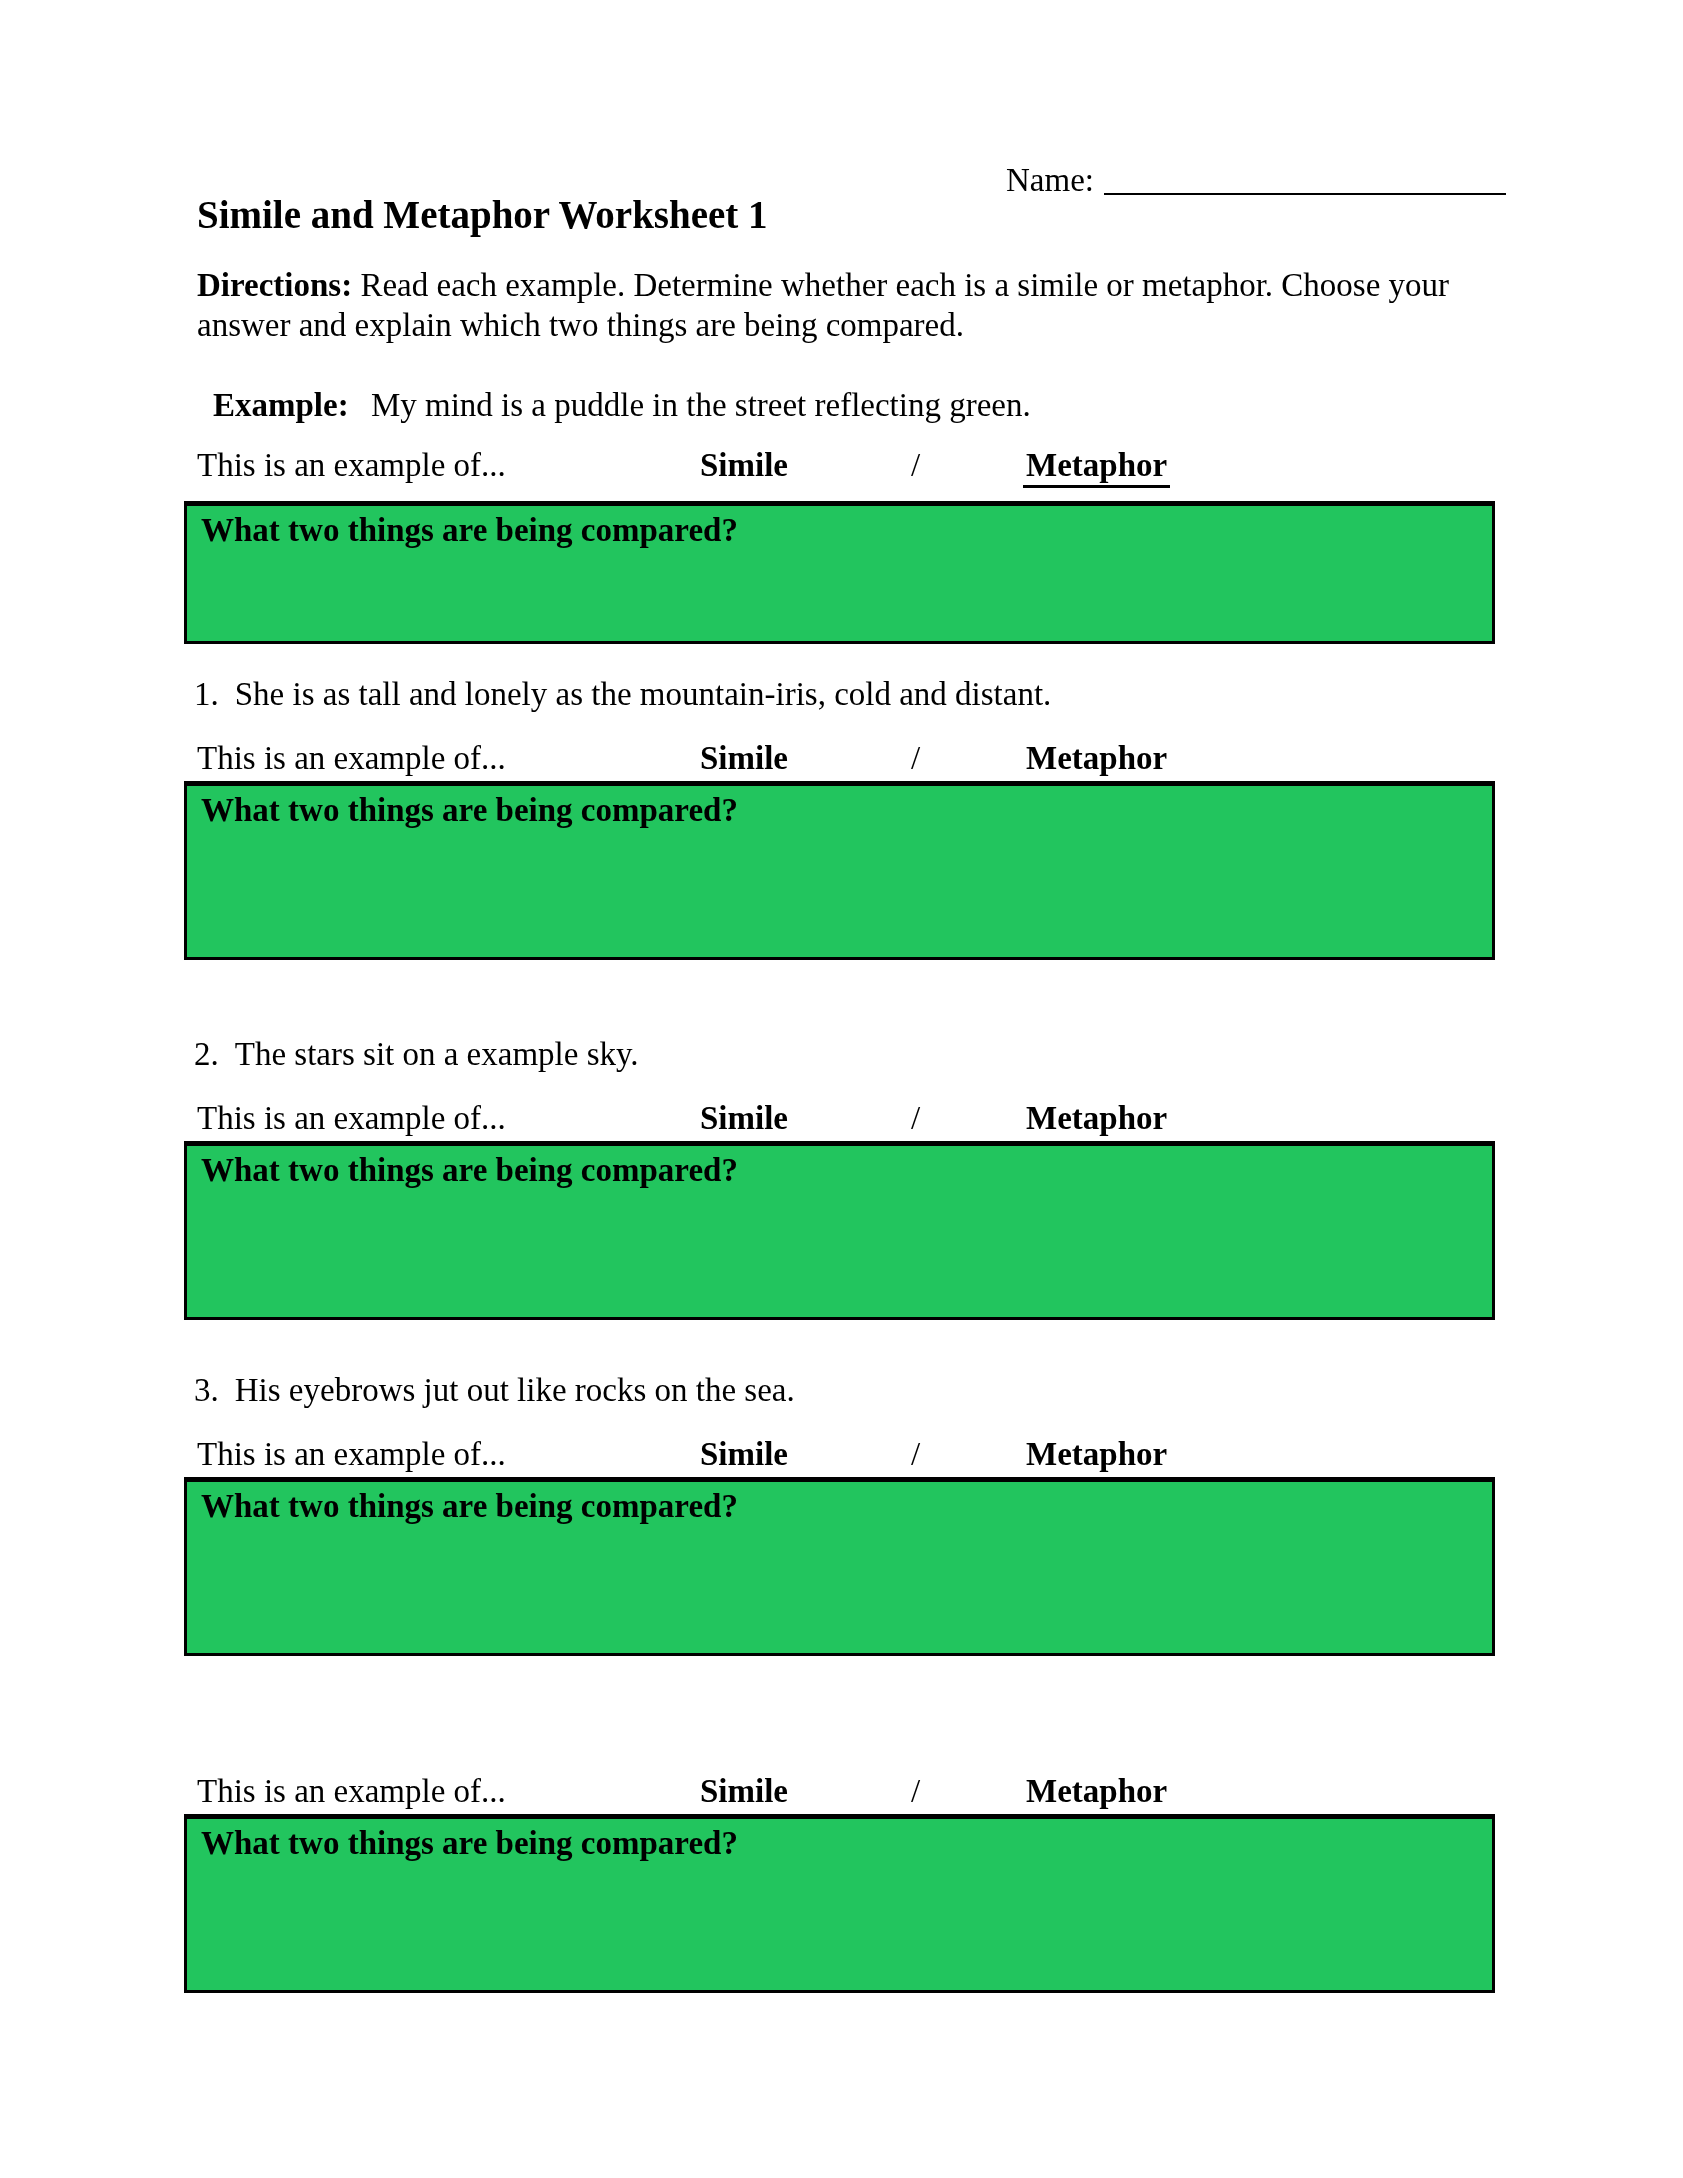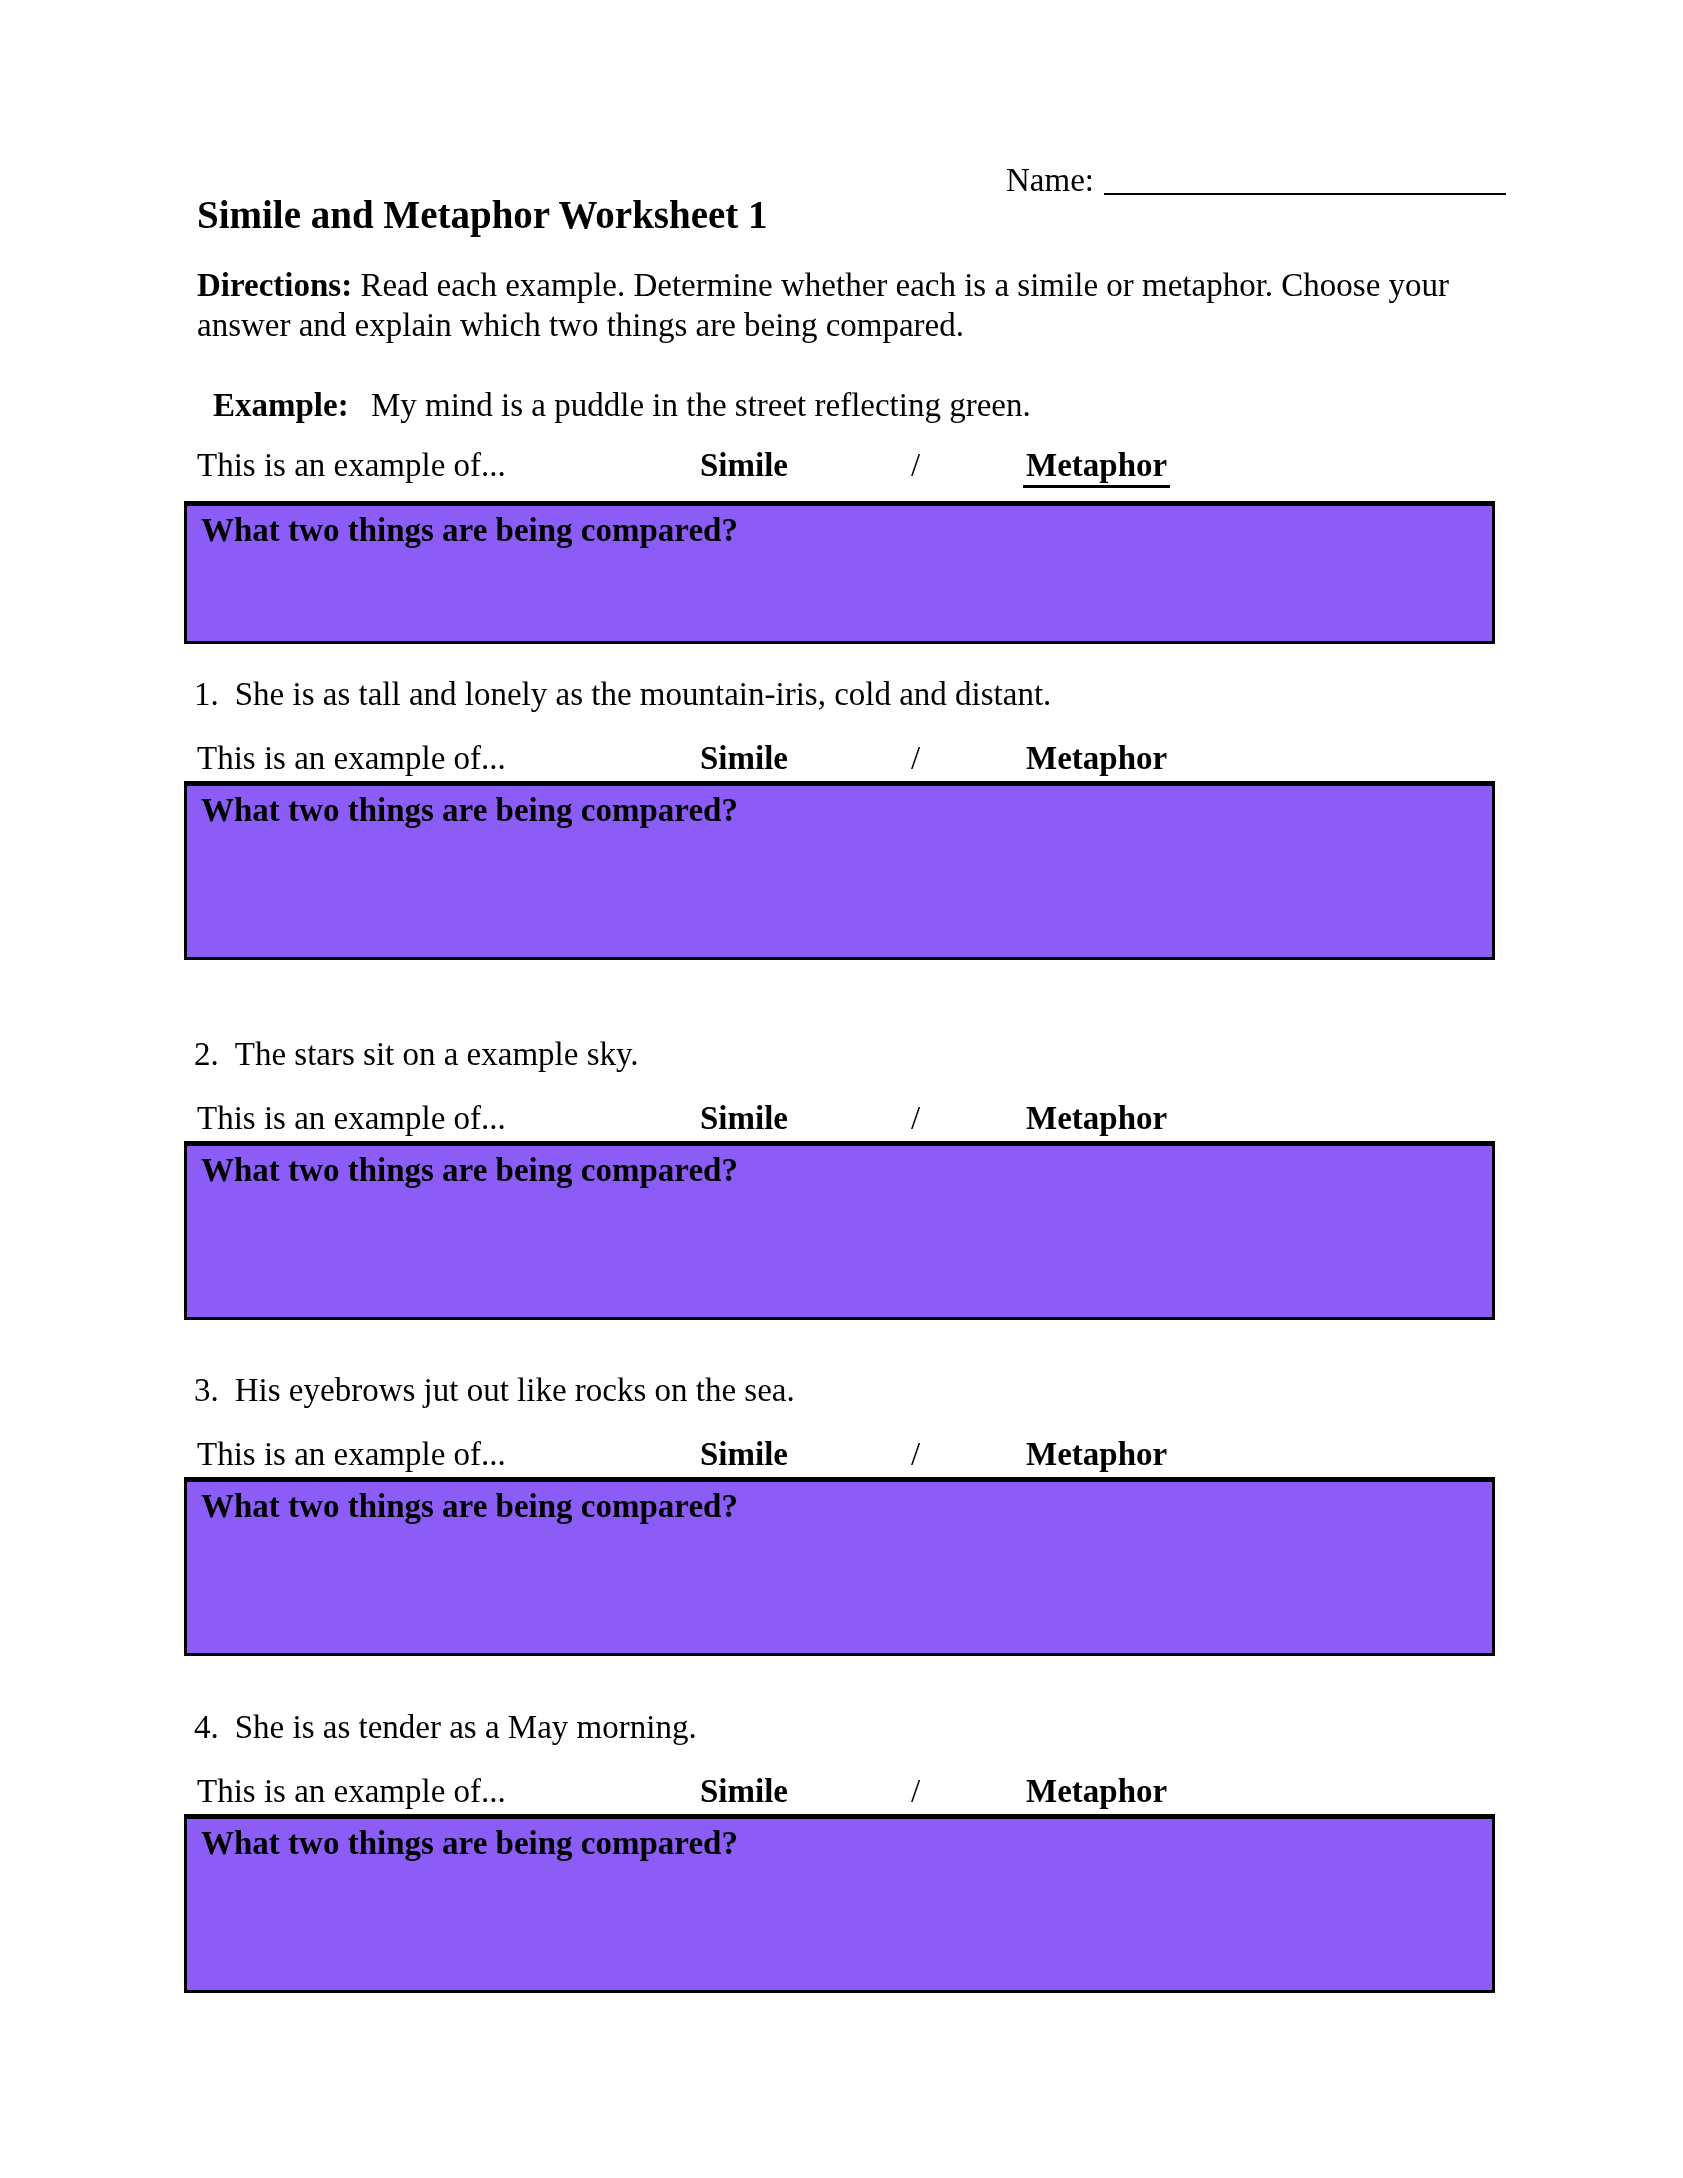--- a/index.html
+++ b/index.html
@@ -34,21 +34,21 @@
   .p-prompt   { left:197px; }
   .p-simile   { left:700px; font-weight:bold; }
   .p-slash    { left:911px; }
   .p-metaphor { left:1026px; font-weight:bold; }
   .underlined { border-bottom:3px solid #000; padding:0 3px; margin-left:-3px; }
 
   
   .answer-box {
     position:absolute; left:184px; width:1311px;
     border:3px solid #000; border-top-width:5px;
-    background:#8b5cf6;
+    background:#22c55e;
     padding:4px 10px 0 14px;
   }
   .box-label { font-size:33px; line-height:40px; font-weight:bold; }
   .box-answer { font-size:33px; line-height:40px; font-style:italic; margin-top:9px; }
 
   
   #example-sentence { top:385px; left:213px; }
   #example-prompt-row { top:445px; }
   #example-box { top:501px; height:143px; }
 
@@ -127,23 +127,20 @@
     <span class="p-simile">Simile</span>
     <span class="p-slash">/</span>
     <span class="p-metaphor">Metaphor</span>
   </div>
   <div class="answer-box q-box">
     <p class="box-label">What two things are being compared?</p>
   </div>
 </section>
 
 <section class="q-block" style="top:1707px">
-  <p class="q-sentence sentence-line">
-    <span class="q-num">4.</span><span>She is as tender as a May morning.</span>
-  </p>
   <div class="prompt-row q-prompt-row">
     <span class="p-prompt">This is an example of...</span>
     <span class="p-simile">Simile</span>
     <span class="p-slash">/</span>
     <span class="p-metaphor">Metaphor</span>
   </div>
   <div class="answer-box q-box">
     <p class="box-label">What two things are being compared?</p>
   </div>
 </section>

